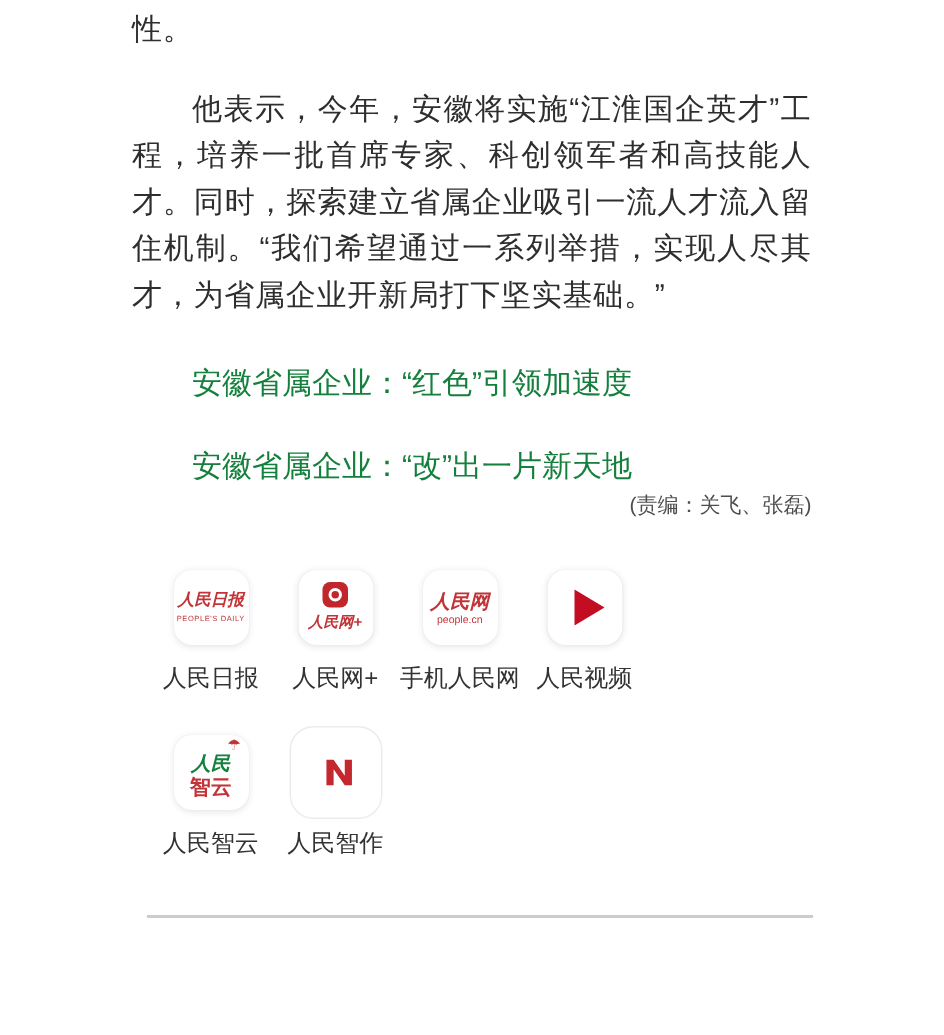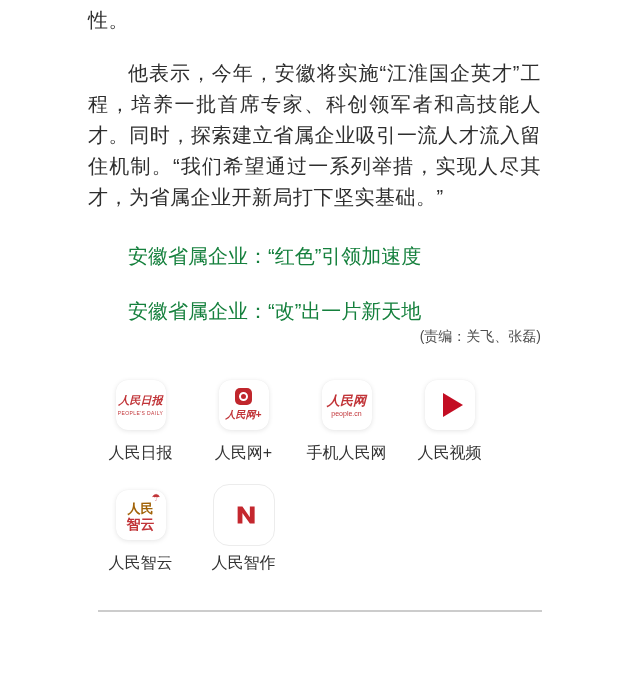--- a/index.html
+++ b/index.html
@@ -22,21 +22,21 @@
   }
   .related-link {
     margin:30px 0 0; padding-left:2em; font-size:20px; line-height:26px;
     color:#15803d; cursor:pointer;
   }
   .related-link + .related-link { margin-top:29px; }
   .editor-credit {
     margin:4px 0 0; font-size:14px; line-height:16px; color:#4d4d4d; text-align:right;
   }
 
-  .apps-row { display:flex; margin:36px 0 0 11px;gap:20px; }
+  .apps-row { display:flex; margin:36px 0 0 11px; }
   .apps-row.second { margin-top:28px; }
   .app-cell { width:83px; display:flex; flex-direction:column; align-items:center; cursor:pointer; }
   .tile {
     width:50px; height:50px; border-radius:12px; background:#fff; box-sizing:border-box;
     box-shadow:0 1px 5px rgba(0,0,0,0.10), 0 0 1px rgba(0,0,0,0.06);
     display:flex; flex-direction:column; align-items:center; justify-content:center;
     position:relative; overflow:hidden;
   }
   .app-label { margin-top:13px; font-size:16px; line-height:19px; color:#333; white-space:nowrap; }
 
@@ -56,21 +56,21 @@
 
   
   .lmb-svg { width:28px; height:28px; }
 
   
   .pv-triangle { width:0; height:0; border-left:20px solid #c30d23;
     border-top:12px solid transparent; border-bottom:12px solid transparent; margin-left:6px; }
 
   
   .zy-umbrella { position:absolute; top:3px; right:5px; font-size:10px; line-height:10px; color:#c13438; }
-  .zy-l1 { color:#a16207; font-weight:bold; font-size:13px; line-height:14px; margin-top:4px; white-space:nowrap; }
+  .zy-l1 { color:#15803d; font-weight:bold; font-style:italic; font-size:13px; line-height:14px; margin-top:4px; white-space:nowrap; }
   .zy-l2 { color:#c13438; font-weight:bold; font-size:14px; line-height:16px; white-space:nowrap; }
 
   
   .tile--zhizuo { width:62px; height:62px; margin:-6px 0; border-radius:16px;
     border:1px solid #ececec; box-shadow:none; }
   .zz-svg { width:34px; height:34px; }
 
   .bottom-divider {
     border:none; border-top:2px solid #cccccc;
     width:444px; margin:38px 0 0 10px;

